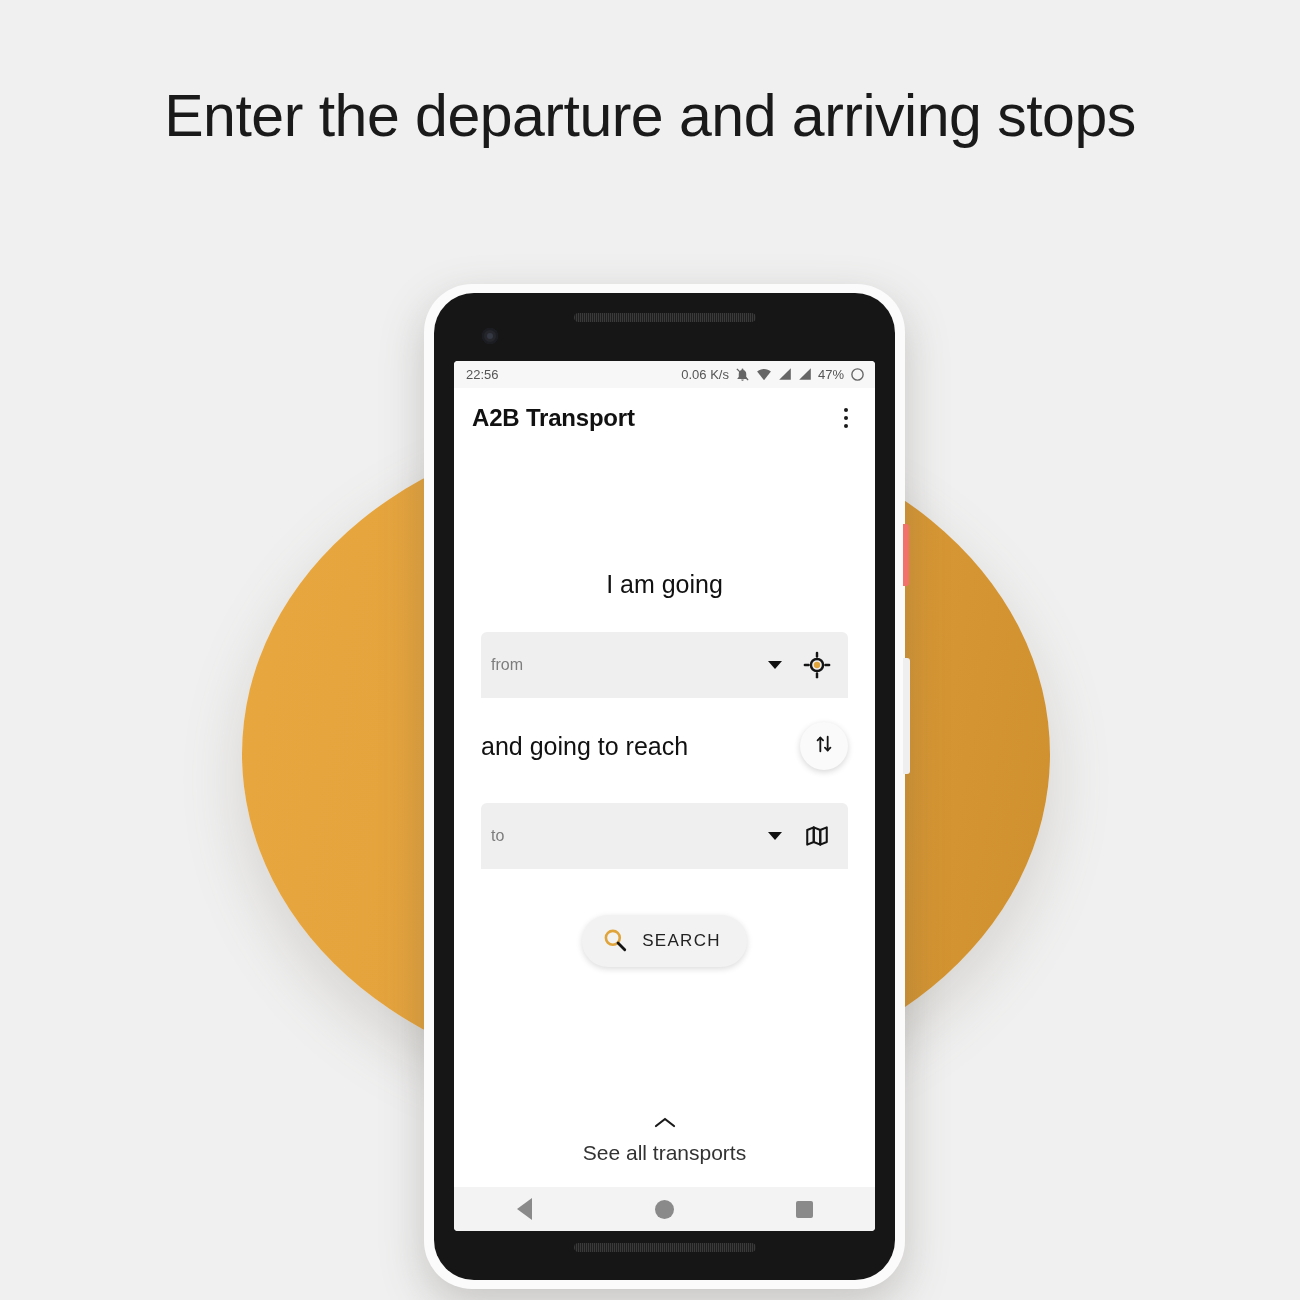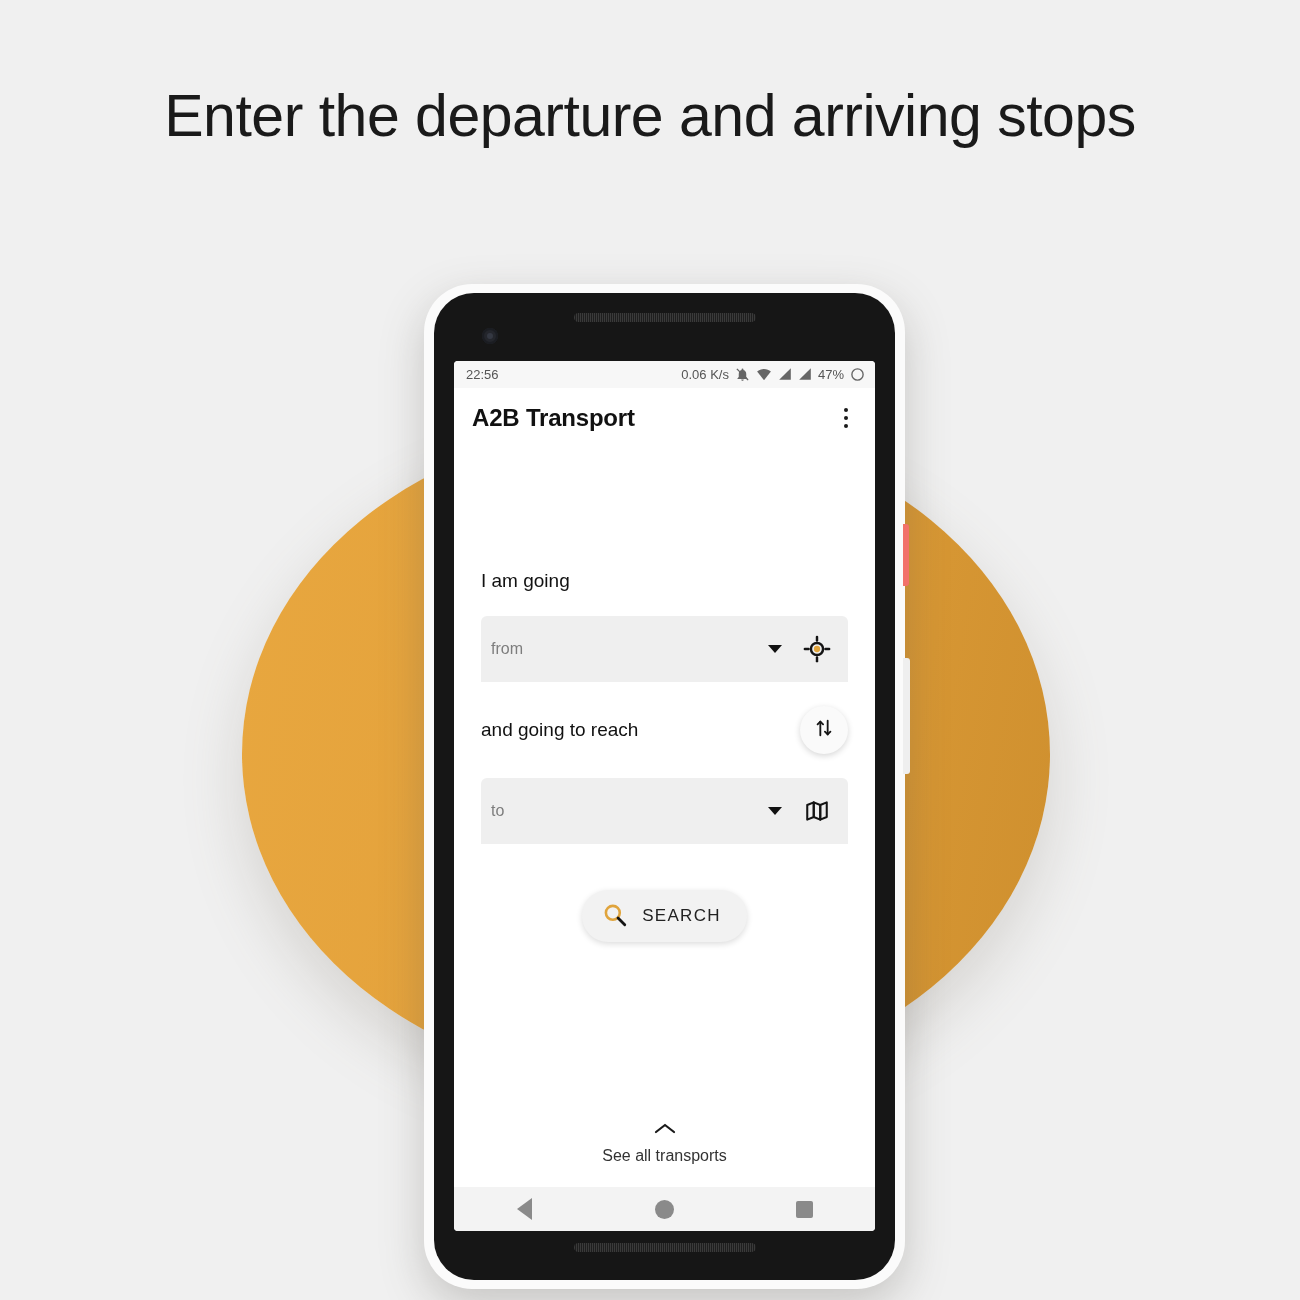--- a/index.html
+++ b/index.html
@@ -186,28 +186,29 @@
   }
 
   
   .content {
     flex: 1;
     position: relative;
     padding: 0 27px;
   }
 
   .field-label {
-    font-size: 19px;
+    font-size: 25px;
     color: #111;
     font-weight: 400;
+    text-align: center;
   }
   .label-going { padding-top: 122px; }
 
   .input-field {
-    margin-top: 24px;
+    margin-top: 33px;
     height: 66px;
     background: #EFEFEF;
     border-radius: 6px 6px 0 0;
     display: flex;
     align-items: center;
     padding: 0 10px 0 10px;
   }
   .input-placeholder {
     font-size: 16px;
     color: #7D7D7D;
@@ -273,21 +274,21 @@
 
   
   .see-all {
     position: absolute;
     left: 0; right: 0;
     bottom: 22px;
     text-align: center;
   }
   .chevron-up { display: block; margin: 0 auto 8px; }
   .see-all-label {
-    font-size: 16px;
+    font-size: 21px;
     color: #333;
   }
 
   
   .nav-bar {
     height: 44px;
     background: #F3F3F3;
     display: flex;
     align-items: center;
     justify-content: space-around;

